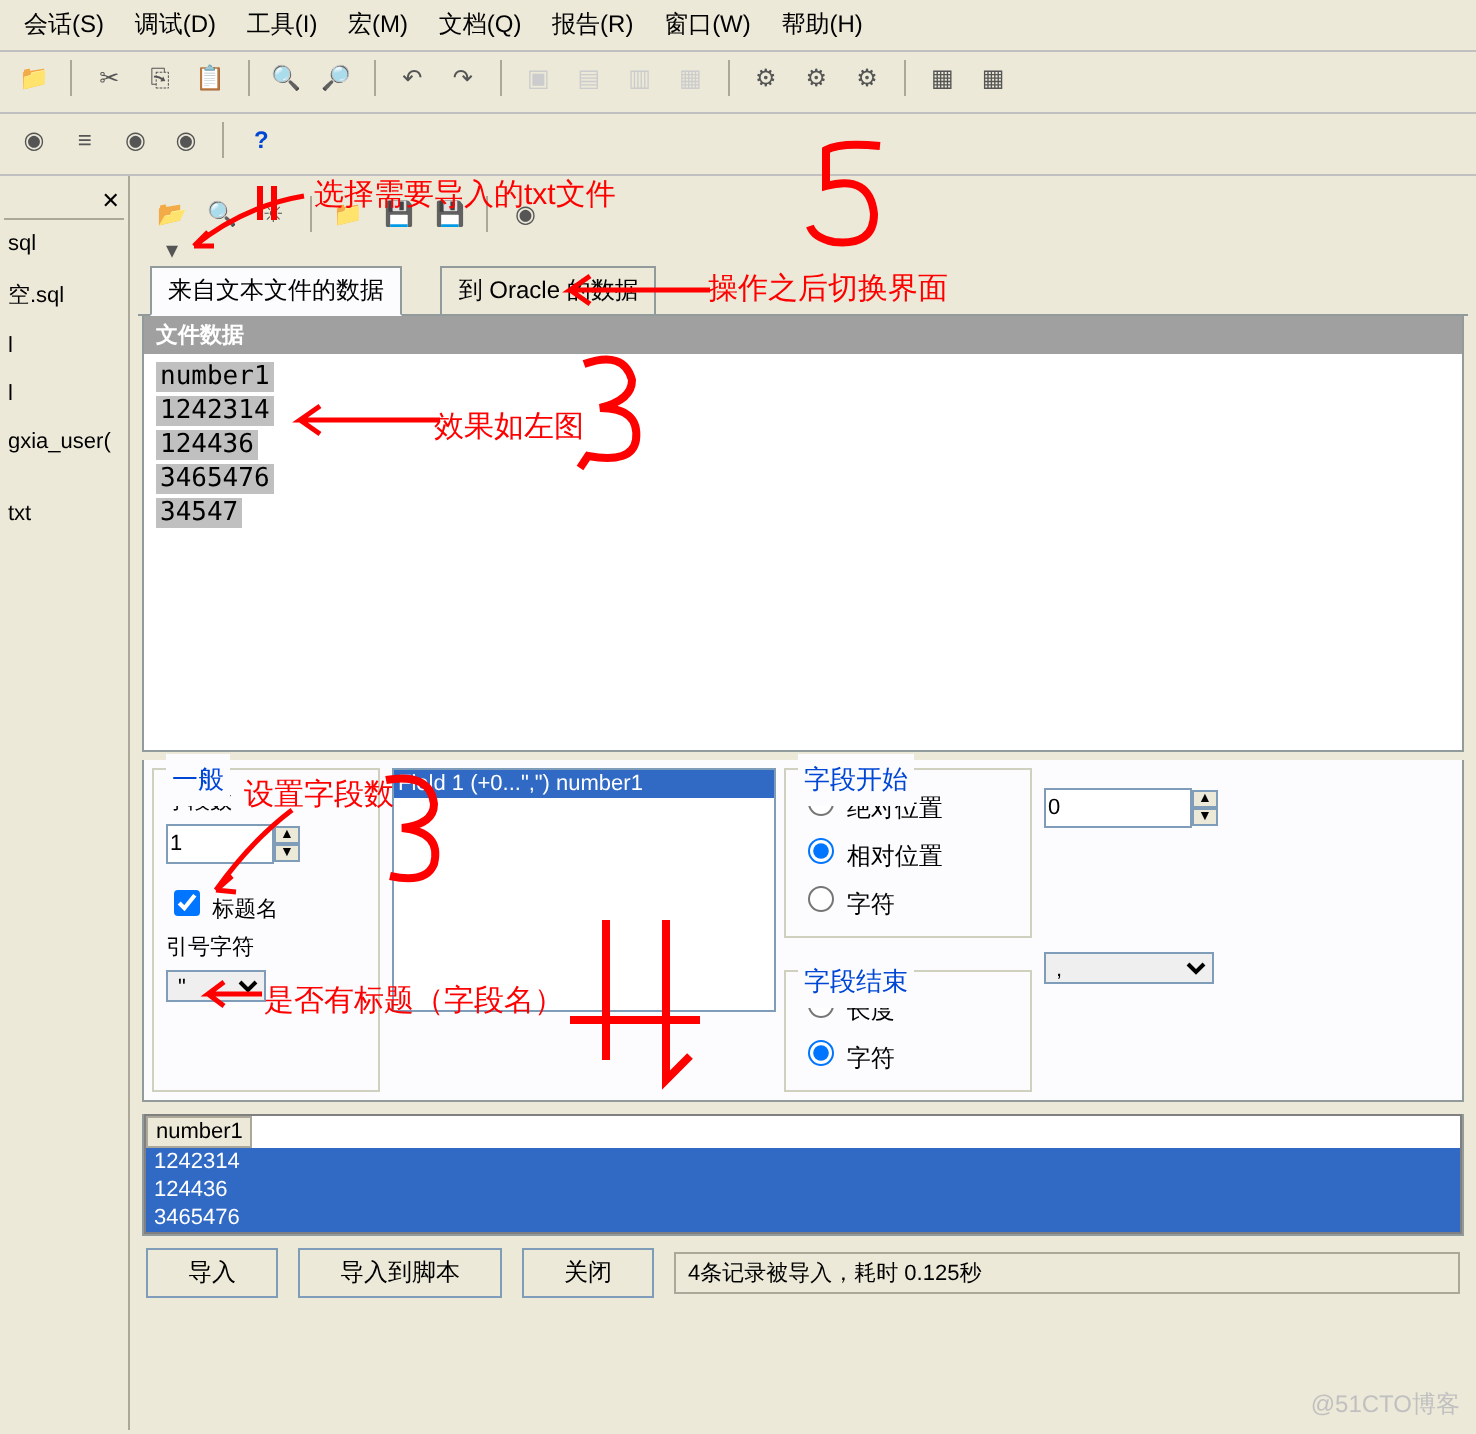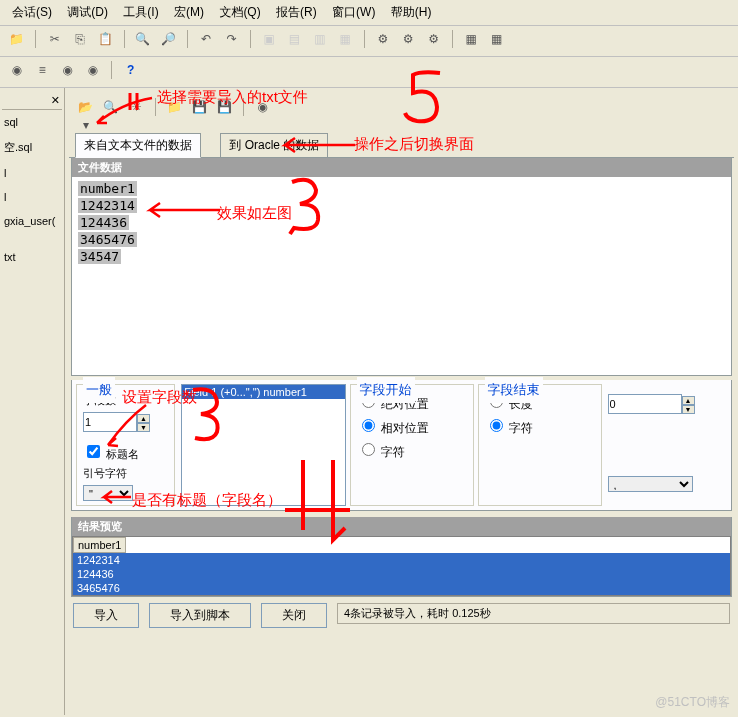--- a/index.html
+++ b/index.html
@@ -34,21 +34,21 @@
 .spinner button{display:block;width:13px;height:9px;font-size:7px;line-height:7px;padding:0;border:1px solid #7f9db9;background:#ece9d8}
 label{display:block;margin:4px 0;font-size:11px}
 .listbox{width:100%;height:120px;border:1px solid #7f9db9;background:#fff;font-size:11px}
 .listbox .sel{background:#316ac5;color:#fff;padding:1px 2px}
 .radio-row{display:block;margin:3px 0}
 .result-preview{margin:2px}
 .grid{background:#fff;border:1px solid #808080;font-size:11px}
 .grid-header{background:#ece9d8;border:1px solid #aca899;padding:1px 4px;display:inline-block}
 .grid-row{padding:1px 4px}
 .grid-row.sel{background:#316ac5;color:#fff}
-.bottom-bar{padding:4px;display:flex;gap:10px;align-items:flex-start}
+.bottom-bar{padding:4px;display:flex;gap:10px;align-items:center}
 .btn{border:1px solid #7f9db9;background:#ece9d8;padding:3px 20px;cursor:pointer;font-size:12px}
 .status{flex:1;border:1px solid #aca899;padding:2px 6px;background:#ece9d8;font-size:11px}
 .annotation{position:absolute;color:#ff0000;font-family:Liberation Sans, sans-serif;pointer-events:none;font-size:15px}
 .watermark{position:absolute;right:8px;bottom:6px;color:#c0c0c0;font-size:12px}
 svg.red-draw{position:absolute;pointer-events:none}
 </style>
 </head>
 <body>
 
 <div class="menubar">
@@ -148,21 +148,21 @@
           <label>引号字符</label>
           <select class="input-sm"><option>"</option></select>
         </div>
 
         <div class="col2">
           <div class="listbox">
             <div class="sel">Field 1  (+0...",") number1</div>
           </div>
         </div>
 
-        <div style="display:flex;gap:4px">
+        <div style="display:flex;flex-direction:column;gap:16px">
           <div class="fieldset col3">
             <span class="legend">字段开始</span>
             <span class="radio-row"><input type="radio" style=""> <span>绝对位置</span></span>
             <span class="radio-row"><input type="radio" checked="" style=""> <span>相对位置</span></span>
             <span class="radio-row"><input type="radio" style=""> <span>字符</span></span>
           </div>
           <div class="fieldset col3">
             <span class="legend">字段结束</span>
             <span class="radio-row"><input type="radio" style=""> <span>长度</span></span>
             <span class="radio-row"><input type="radio" checked="" style=""> <span>字符</span></span>
@@ -170,21 +170,20 @@
         </div>
 
         <div class="col4">
           <div style="margin-top:10px"><input class="input-sm" style="width: 70px;" value="0"><span class="spinner"><button>▲</button><button>▼</button></span></div>
           <div style="margin-top:62px"><select class="input-sm" style="width:85px"><option>,</option></select></div>
         </div>
       </div>
     </div>
 
     <div class="panel result-preview">
-      <div class="section-header">结果预览</div>
       <div class="grid" style="height:58px;overflow:hidden">
         <div class="grid-header">number1</div>
         <div class="grid-row sel">1242314</div>
         <div class="grid-row sel">124436</div>
         <div class="grid-row sel">3465476</div>
       </div>
     </div>
 
     <div class="bottom-bar">
       <button class="btn">导入</button>

